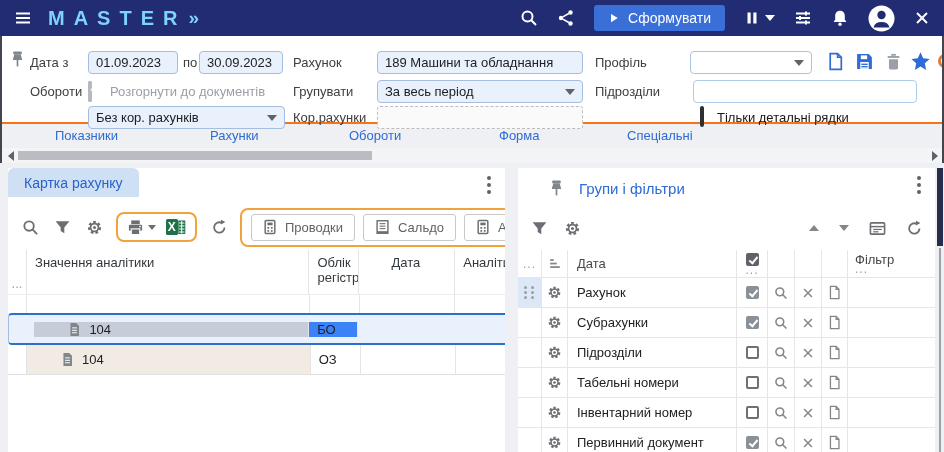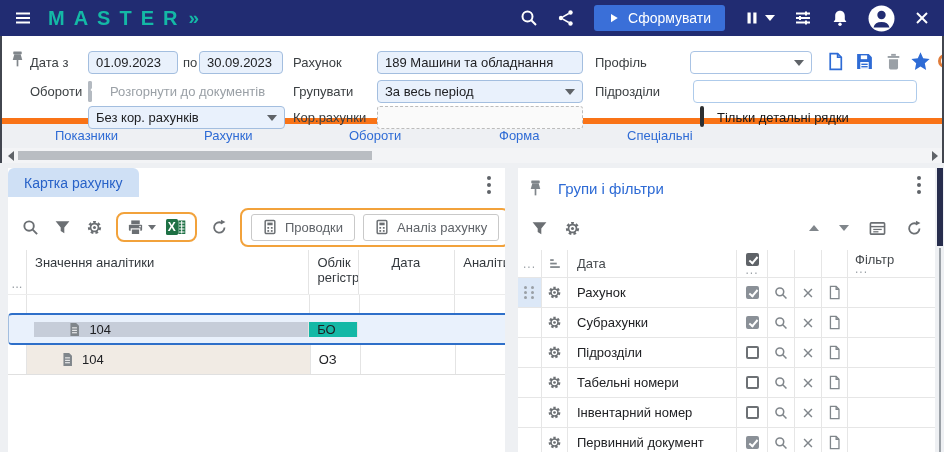--- a/index.html
+++ b/index.html
@@ -4,33 +4,33 @@
 <style>
   * { margin:0; padding:0; box-sizing:border-box; }
   html,body { width:944px; height:452px; overflow:hidden; background:#eef0f3;
     font-family:"Liberation Sans", sans-serif; }
   .app { position:relative; width:944px; height:452px; }
 
   
   .topbar { position:absolute; left:0; top:0; width:944px; height:36px;
     background:#212c72; display:flex; align-items:center; justify-content:space-between; }
   .tb-left { display:flex; align-items:center; gap:16px; padding-left:14px; }
-  .brand { color:#14b8a6; font-size:20px; font-weight:bold; letter-spacing:9px; display:flex; align-items:center; }
+  .brand { color:#7dd3fc; font-size:20px; font-weight:bold; letter-spacing:9px; display:flex; align-items:center; }
   .brand .sfx { letter-spacing:0; margin-left:2px; font-size:19px; }
   .tb-right { display:flex; align-items:center; gap:19px; padding-right:14px; }
   .tbicon { width:18px; height:18px; color:#fff; cursor:pointer; }
   .gen-btn { display:flex; align-items:center; gap:8px; background:#3a6fd8; color:#fff;
     border:none; border-radius:3px; height:26px; padding:0 14px; font-size:14px;
     font-family:inherit; cursor:pointer; }
   .pause-group { display:flex; align-items:center; gap:5px; cursor:pointer; }
   .avatar { width:27px; height:27px; }
 
   
   .filterbar { position:absolute; left:0; top:36px; width:944px; height:88px;
-    background:#fff; border-bottom:6px solid #f97316; }
+    background:#fff; border-bottom:2px solid #f97316; }
   .edge { position:absolute; width:2px; background:#42464f; top:36px; height:127px; z-index:5; }
   .edge.l { left:0; } .edge.r { right:0; }
   .f-abs { position:absolute; }
   .lbl { font-size:13px; color:#3c4043; line-height:23px; white-space:nowrap; }
   .inp, .sel { height:23px; background:#e9f1fc; border:1px solid #a3bedf; border-radius:4px;
     font-size:13px; color:#202124; display:flex; align-items:center; padding:0 7px; cursor:text; }
   .sel { cursor:pointer; justify-content:space-between; }
   .sel.white { background:#fff; border-color:#a9c3e4; }
   .inp.white { background:#fff; border-color:#aecbeb; }
   .inp.dashed { background:#fafafa; border:1px dashed #bcbcbc; border-radius:3px; }
@@ -82,30 +82,30 @@
   .lhead { height:45px; border-bottom:1px solid #ececec; }
   .lhead .lc { display:flex; align-items:flex-start; padding:5px 4px 0 8px; color:#33383d; line-height:15px; }
   .lhead .lc0 { align-items:flex-end; justify-content:center; color:#9aa0a6; padding:0 0 3px 0; }
   .lfilter { height:18px; }
   .lfilter .lc { height:18px; }
   .drow { height:30px; }
   .drow .lc { display:flex; align-items:center; }
   .drow.sel { border-top:2px solid #2e6fc9; border-bottom:2px solid #2e6fc9; height:32px; }
   .drow.sel .lc0 { background:#dbe7f6; }
   .drow.sel .lc1 { background:#c6cdd9; }
-  .drow.sel .lc2, .drow.sel .lc3, .drow.sel .lc4 { background:#14b8a6; }
+  .drow.sel .lc2, .drow.sel .lc3, .drow.sel .lc4 { background:#3b82f6; }
   .drow.alt .lc1 { background:#f1ebe4; }
   .drow.alt { border-bottom:1px solid #e0e0e0; }
   .cell-val { display:flex; align-items:center; gap:8px; padding-left:34px; }
   .cell-reg { padding-left:8px; }
   .doc-ic { width:13px; height:15px; flex:0 0 auto; }
 
   
   .rtitle { position:absolute; left:0; top:0; height:40px; display:flex; align-items:center;
-    gap:13px; padding-left:8px; font-size:15px; color:#2e6bd5; }
+    gap:13px; padding-left:29px; font-size:15px; color:#2e6bd5; }
   .rtoolbar { position:absolute; left:0; top:40px; width:100%; height:40px;
     display:flex; align-items:center; }
   .rt-right { position:absolute; right:12px; top:0; height:40px; display:flex; align-items:center; gap:20px; }
   .tri { width:0; height:0; border-left:5px solid transparent; border-right:5px solid transparent; cursor:pointer; }
   .tri.up { border-bottom:6px solid #80868b; }
   .tri.dn { border-top:6px solid #80868b; }
 
   .rtable { position:absolute; left:0; top:82px; width:417px; font-size:13px; color:#202124; }
   .rrow { display:flex; border-bottom:1px solid #e6e6e6; }
   .rc { border-right:1px solid #e6e6e6; display:flex; align-items:center; justify-content:center; overflow:hidden; }
@@ -403,21 +403,21 @@
     </div>
     <div class="lbl f-abs" style="left:293px;top:70px">Кор.рахунки</div>
     <div class="inp dashed f-abs" style="left:377px;top:70px;width:206px">
         <span></span>
       </div>
     <span class="cb f-abs" style="left:696px;top:72px;border-color:#2d2f31"></span>
     <div class="lbl dark f-abs" style="left:717px;top:70px">Тільки детальні рядки</div>
 
     
     <div class="tab-link" style="left:55px;top:92px">Показники</div>
-    <div class="tab-link" style="left:204px;top:92px">Рахунки</div>
+    <div class="tab-link" style="left:210px;top:92px">Рахунки</div>
     <div class="tab-link" style="left:349px;top:92px">Обороти</div>
     <div class="tab-link" style="left:499px;top:92px">Форма</div>
     <div class="tab-link" style="left:627px;top:92px">Спеціальні</div>
   </section>
 
   <div class="edge l"></div>
   <div class="edge r"></div>
 
   <div class="hscroll">
     <span class="harrow l"></span>
@@ -463,20 +463,26 @@
         <svg class="t-ic" style="margin-left:14px">
             <use href="#i-refresh"></use>
           </svg>
 
         <div class="orange-group" style="margin-left:12px;gap:8px">
           <button class="tbtn">
             <svg class="t-ic" style="width:14px;height:16px">
                 <use href="#i-calc"></use>
               </svg>
             <span>Проводки</span>
+          </button>
+          <button class="tbtn">
+            <svg class="t-ic" style="width:15px;height:16px">
+                <use href="#i-journal"></use>
+              </svg>
+            <span>Сальдо</span>
           </button>
           <button class="tbtn">
             <svg class="t-ic" style="width:14px;height:16px">
                 <use href="#i-calc"></use>
               </svg>
             <span>Аналіз рахунку</span>
           </button>
         </div>
       </div>
 

